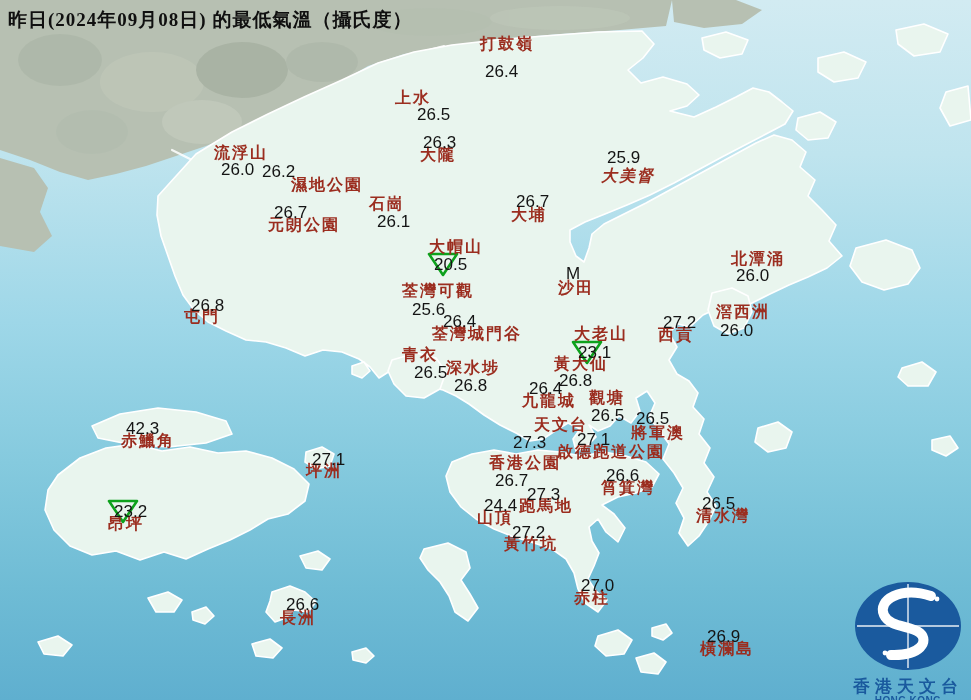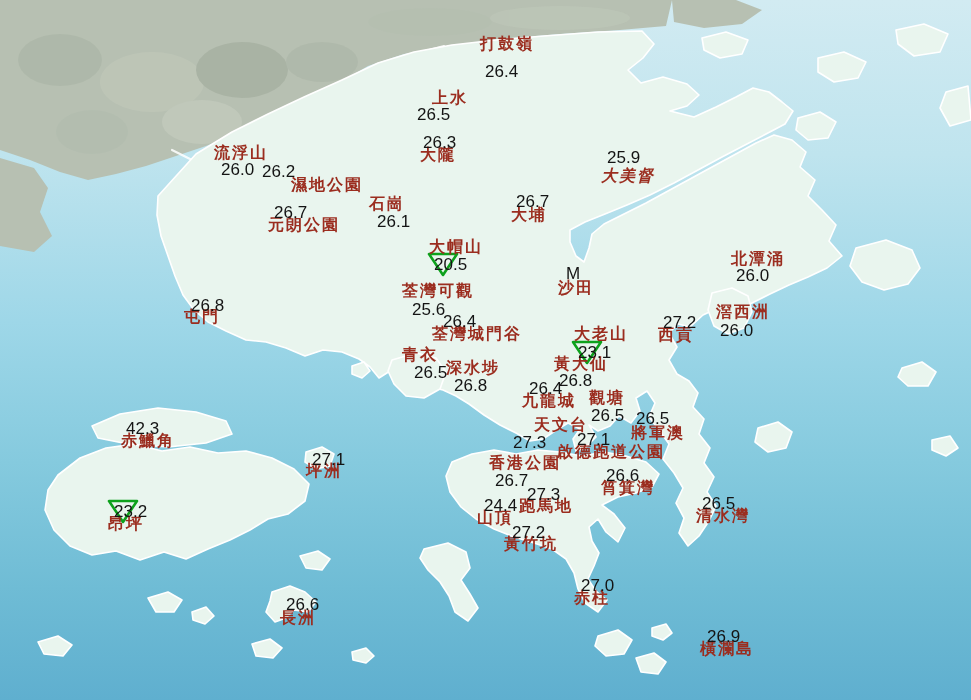--- a/index.html
+++ b/index.html
@@ -114,26 +114,27 @@
       <path class="land" d="M 652,628 L 666,624 L 672,633 L 663,640 L 652,636 Z"></path>
       <path class="land" d="M 148,598 L 168,592 L 182,600 L 174,612 L 156,612 Z"></path>
       <path class="land" d="M 192,612 L 206,607 L 214,616 L 205,624 L 193,620 Z"></path>
       <path class="land" d="M 300,556 L 318,551 L 330,559 L 322,570 L 306,568 Z"></path>
       <path class="land" d="M 252,644 L 270,639 L 282,648 L 273,658 L 256,656 Z"></path>
       <path class="land" d="M 38,642 L 58,636 L 72,645 L 63,656 L 44,654 Z"></path>
       <path class="land" d="M 352,652 L 366,648 L 374,656 L 366,663 L 353,660 Z"></path>
     </g>
   </svg>
 
+  <div class="page-title">昨日(2024年09月08日) 的最低氣溫（攝氏度）</div>
 
   <div id="stations">
       <div class="st-value" style="left: 485px; top: 63px;">26.4</div>
       <div class="st-name" style="left: 480px; top: 36px;">打鼓嶺</div>
       <div class="st-value" style="left: 417px; top: 106px;">26.5</div>
-      <div class="st-name" style="left: 432px; top: 90px;">上水</div>
+      <div class="st-name" style="left: 395px; top: 90px;">上水</div>
       <div class="st-value" style="left: 423px; top: 134px;">26.3</div>
       <div class="st-name" style="left: 420px; top: 147px;">大隴</div>
       <div class="st-value" style="left: 221px; top: 161px;">26.0</div>
       <div class="st-name" style="left: 214px; top: 145px;">流浮山</div>
       <div class="st-value" style="left: 262px; top: 163px;">26.2</div>
       <div class="st-name" style="left: 252px; top: 177px; margin-left: 39px;">濕地公園</div>
       <div class="st-value" style="left: 274px; top: 204px;">26.7</div>
       <div class="st-name" style="left: 268px; top: 217px;">元朗公園</div>
       <div class="st-value" style="left: 377px; top: 213px;">26.1</div>
       <div class="st-name" style="left: 369px; top: 196px;">石崗</div>
@@ -203,14 +204,26 @@
       <div class="st-value" style="left: 702px; top: 495px;">26.5</div>
       <div class="st-name" style="left: 696px; top: 508px;">清水灣</div>
       <div class="st-value" style="left: 581px; top: 577px;">27.0</div>
       <div class="st-name" style="left: 574px; top: 590px;">赤柱</div>
       <div class="st-value" style="left: 286px; top: 596px;">26.6</div>
       <div class="st-name" style="left: 280px; top: 610px;">長洲</div>
       <div class="st-value" style="left: 707px; top: 628px;">26.9</div>
       <div class="st-name" style="left: 700px; top: 641px;">橫瀾島</div>
     </div>
 
+  <div class="hko-logo">
+    <svg width="126" height="92" viewBox="0 0 126 92">
+      <ellipse cx="63" cy="46" rx="53" ry="44" fill="#1a5a9e"></ellipse>
+      <line x1="12" y1="46" x2="114" y2="46" stroke="#ffffff" stroke-width="1.4" opacity=".9"></line>
+      <line x1="63" y1="4" x2="63" y2="88" stroke="#ffffff" stroke-width="1.4" opacity=".9"></line>
+      <path d="M 86,16 C 56,6 32,20 39,35 C 45,48 66,45 75,53 C 84,61 76,76 46,75" fill="none" stroke="#ffffff" stroke-width="10" stroke-linecap="round"></path>
+      <circle cx="92" cy="19" r="2.4" fill="#ffffff"></circle>
+      <circle cx="40" cy="73" r="2.4" fill="#ffffff"></circle>
+    </svg>
+    <div class="hko-cn">香港天文台</div>
+    <div class="hko-en">HONG KONG OBSERVATORY</div>
+  </div>
 
 </div>
 
 </body></html>

